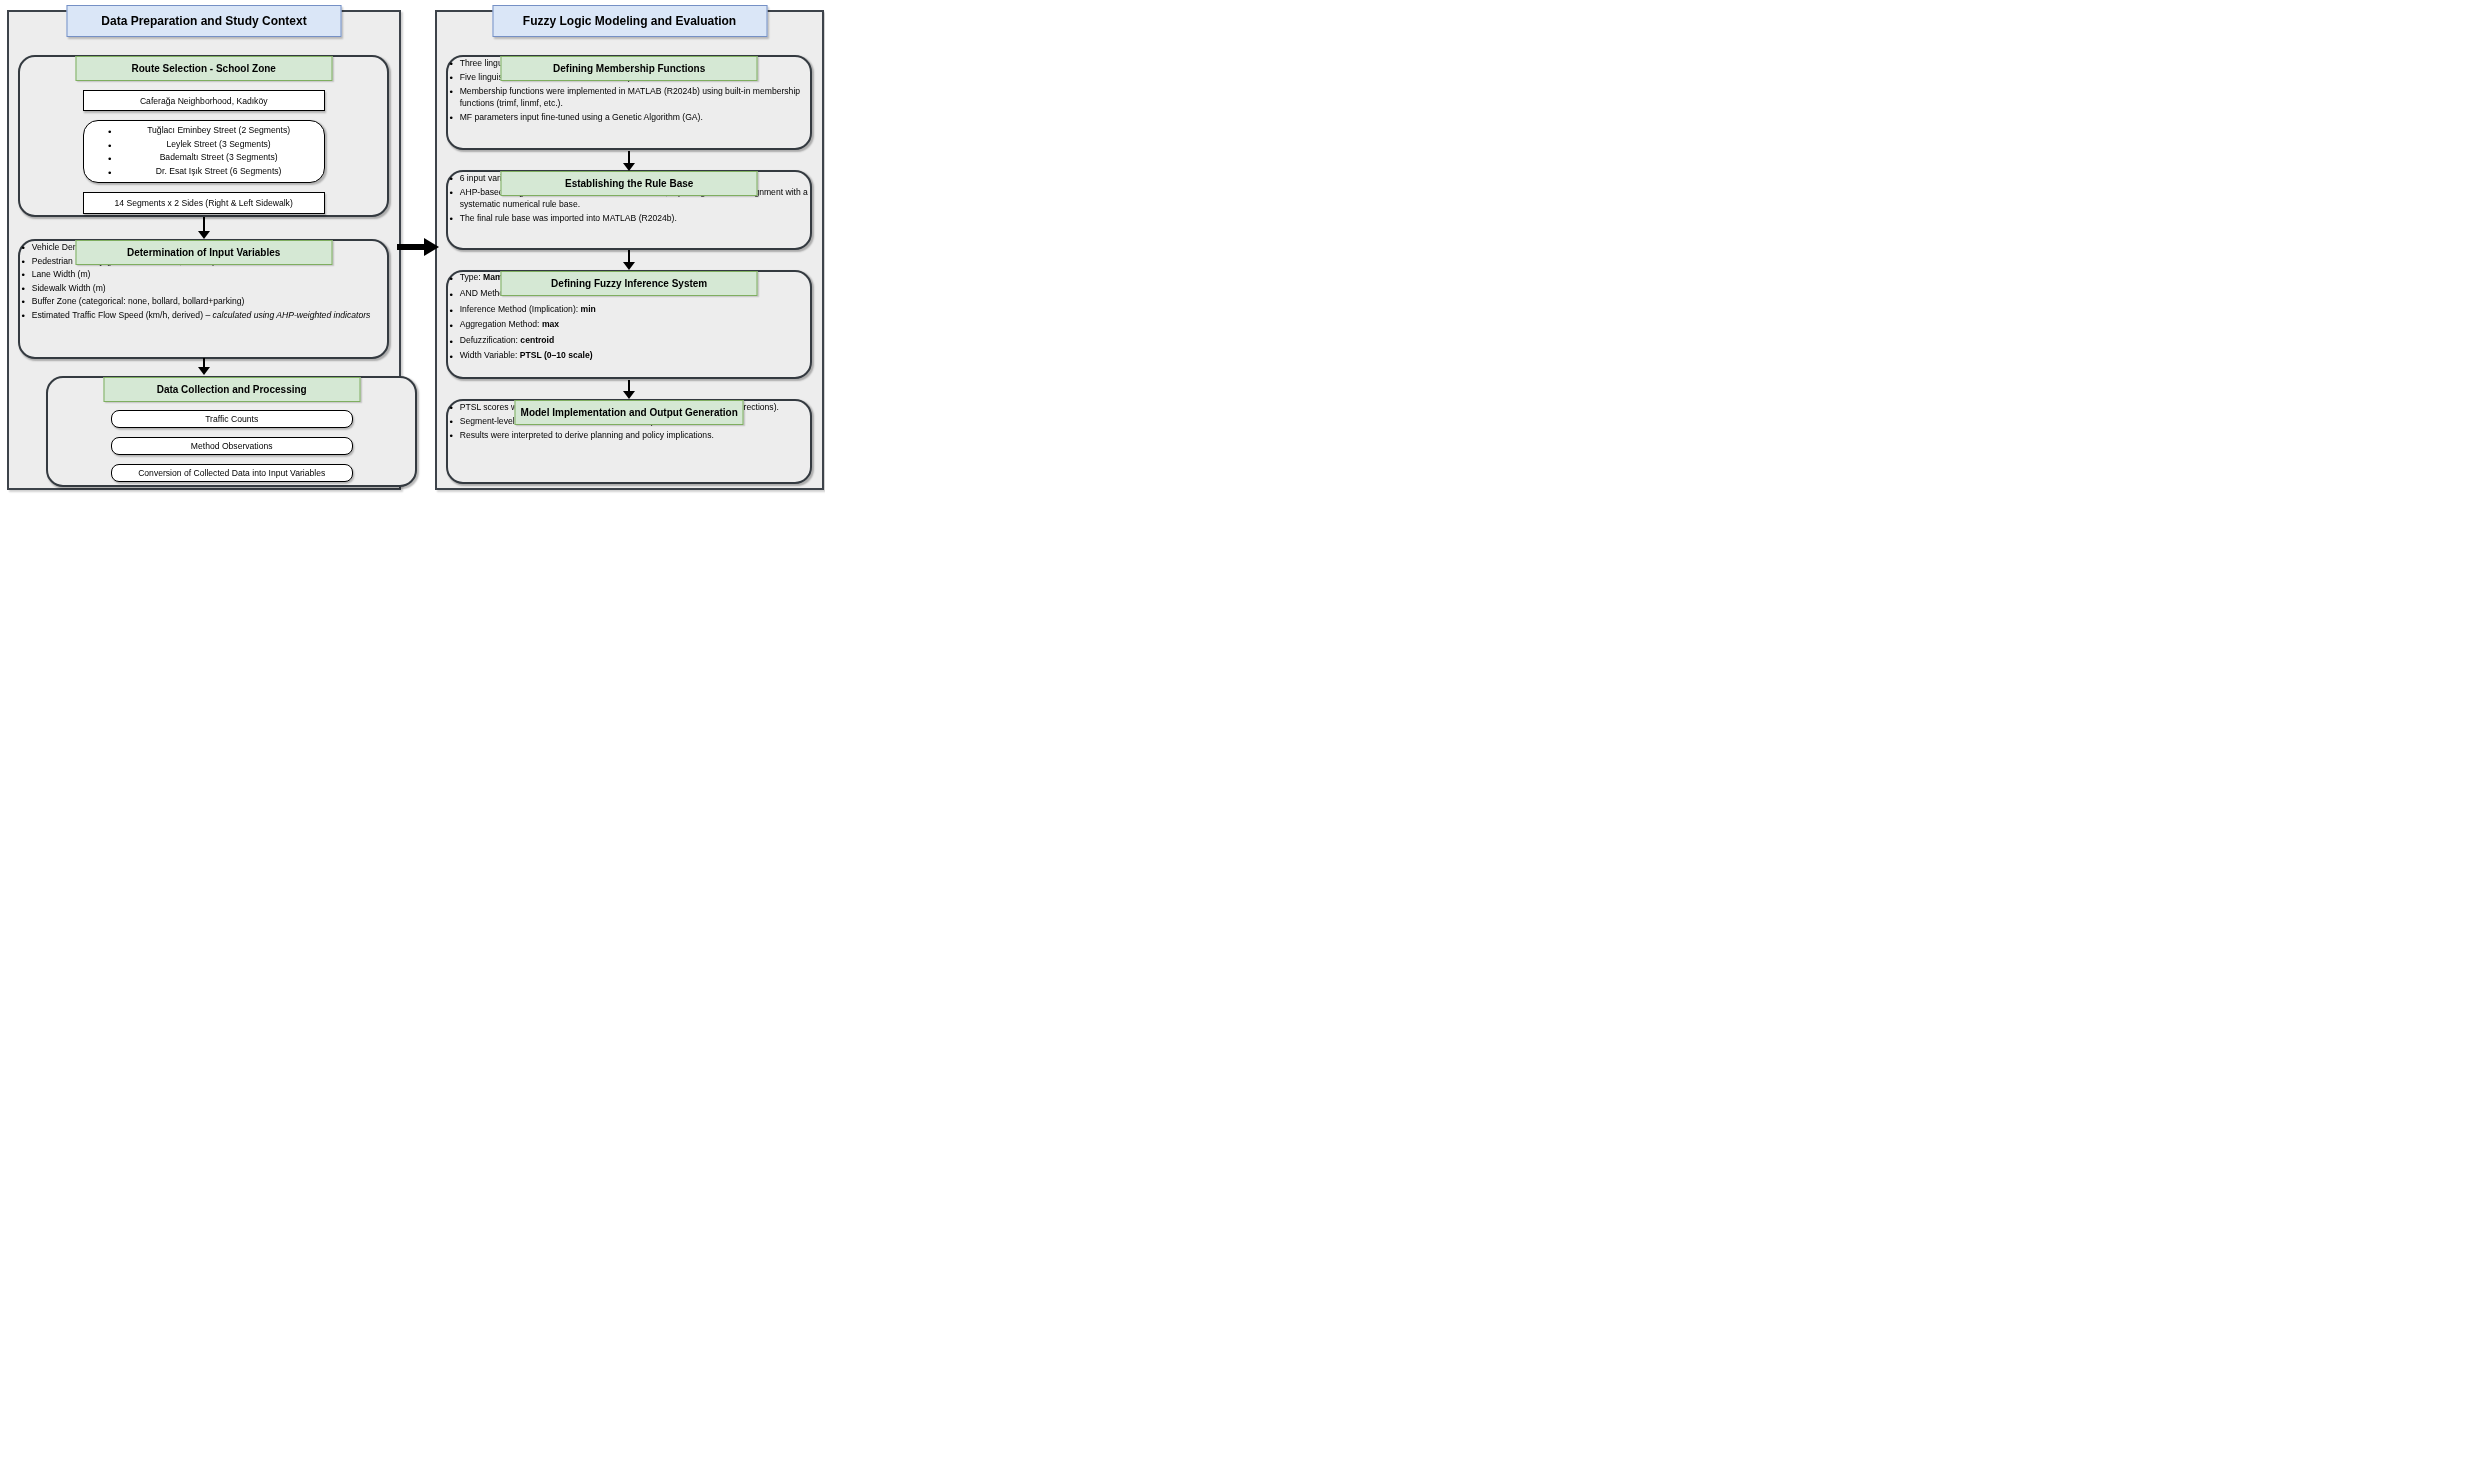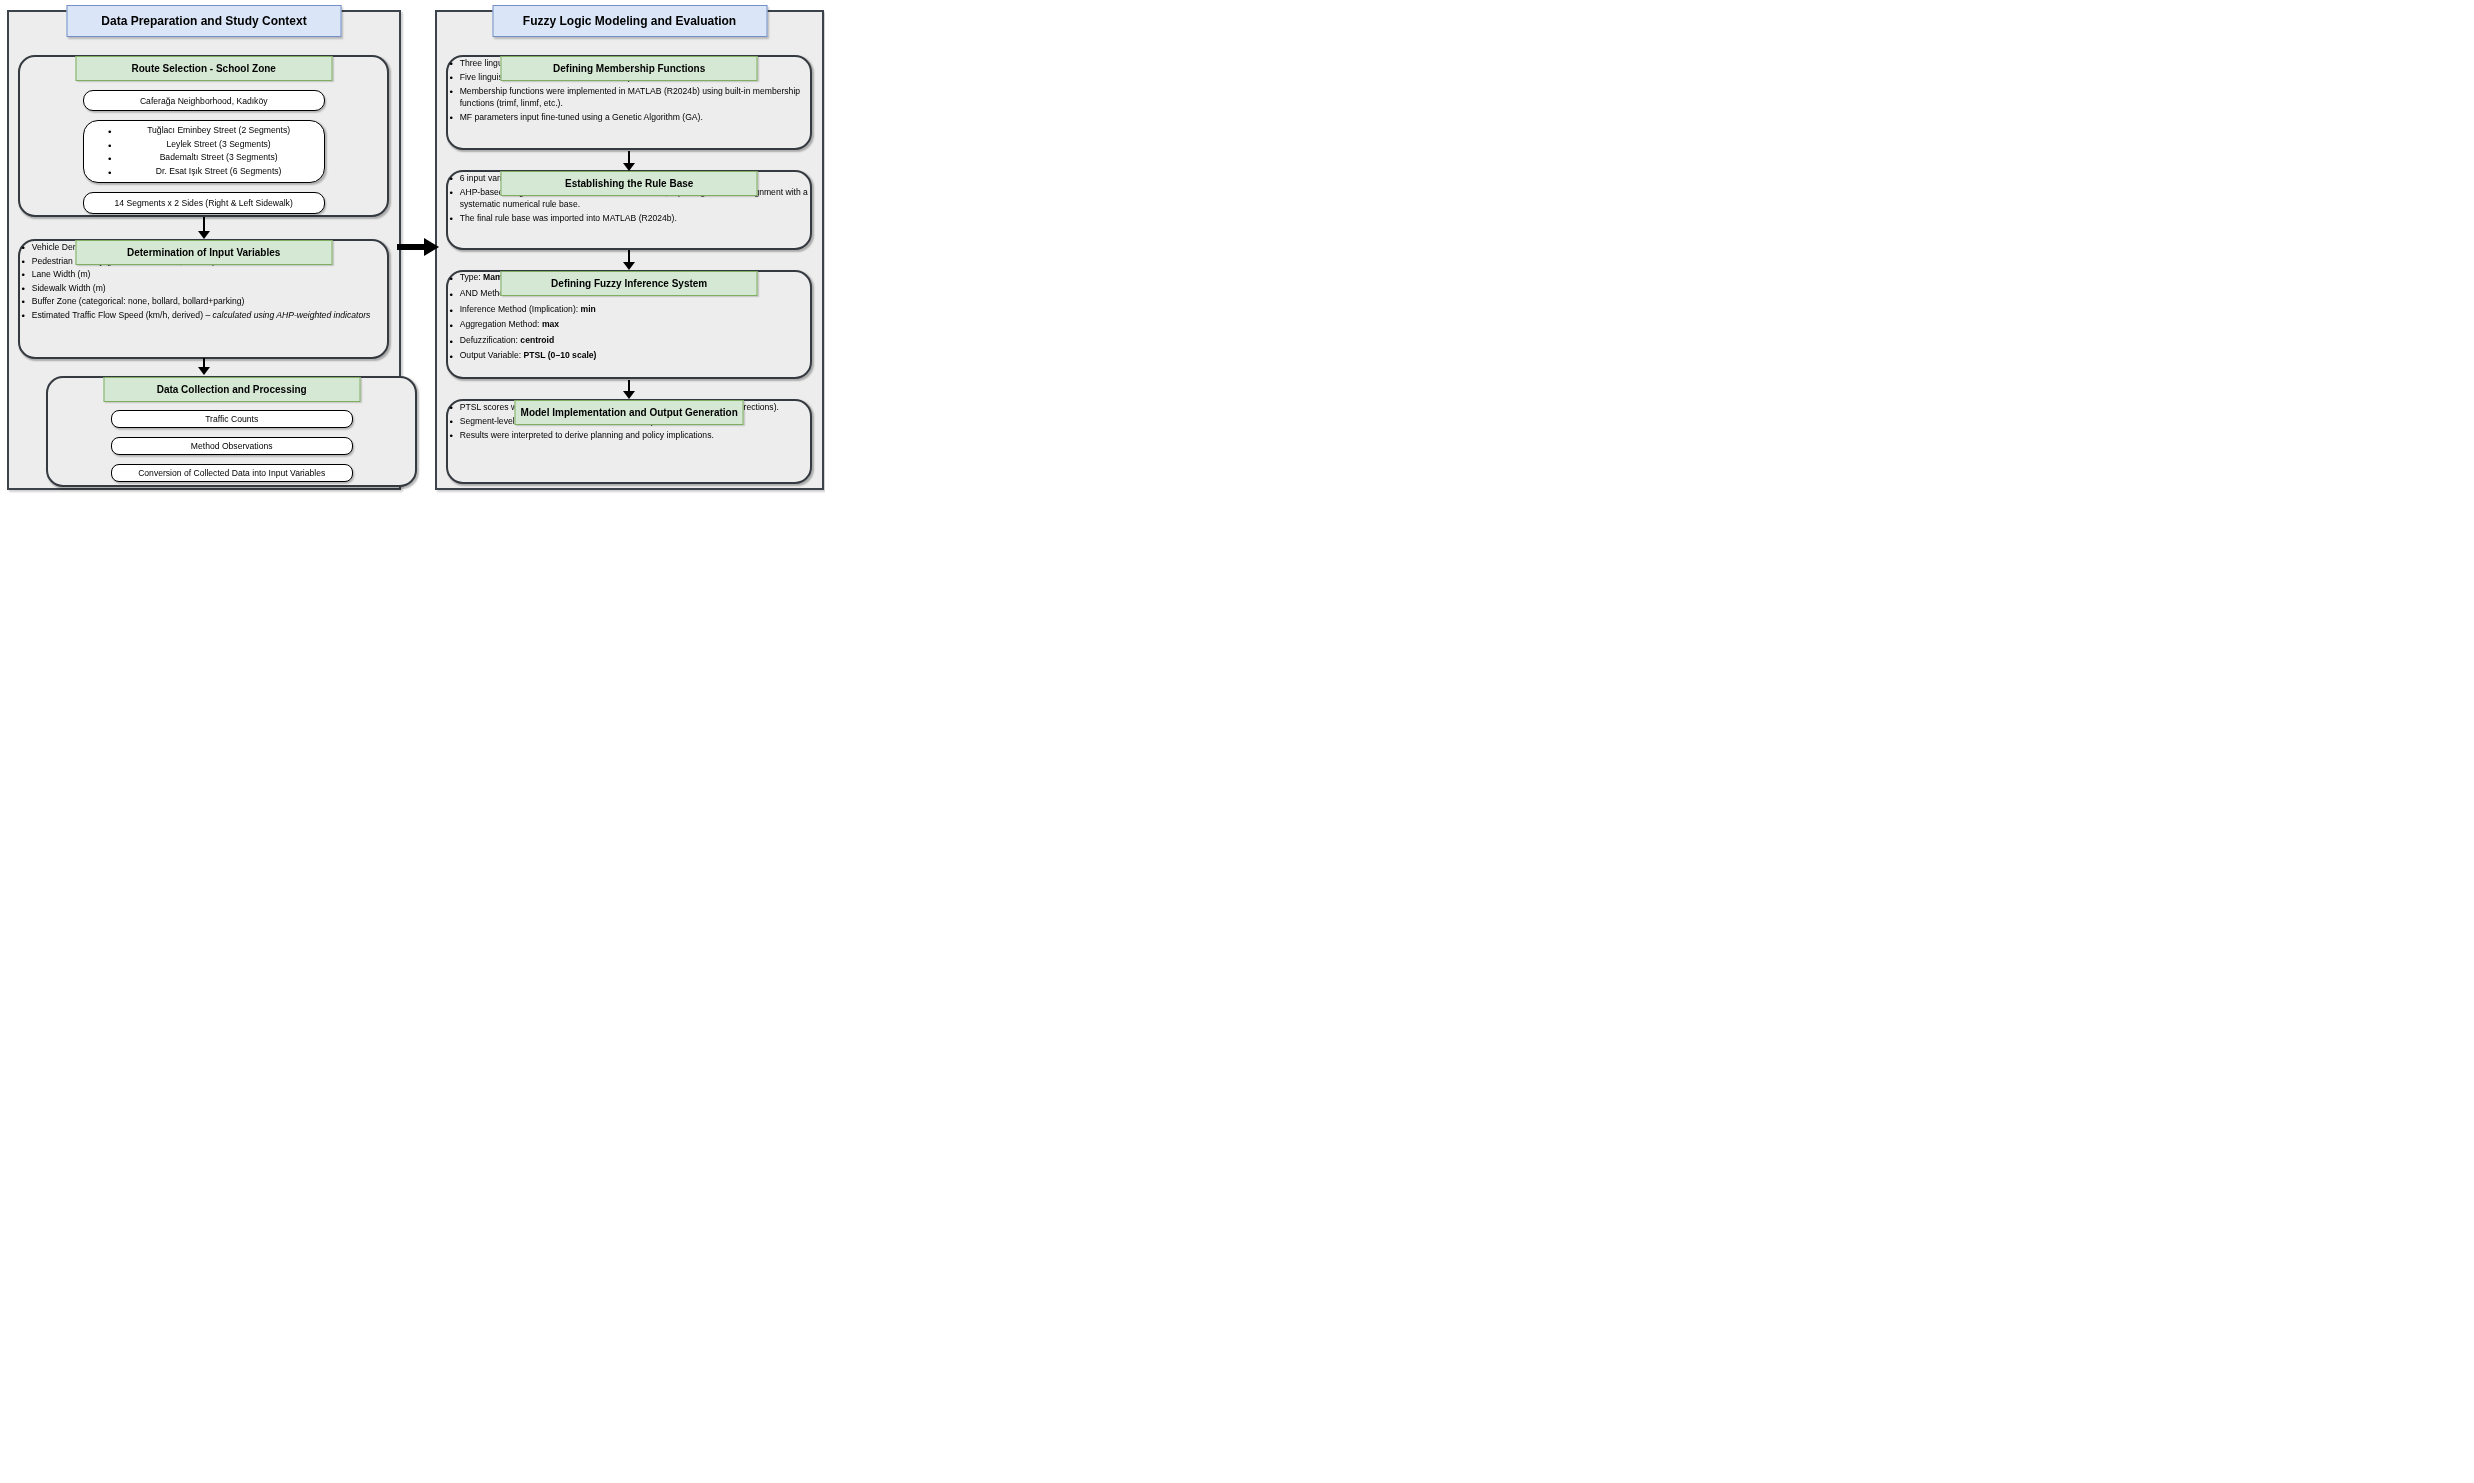--- a/index.html
+++ b/index.html
@@ -46,21 +46,21 @@
     box-shadow:1.2px 1.2px 1.2px rgba(0,0,0,0.18);
   }
 
   .white-box {
     width:242px; margin:0 auto; box-sizing:border-box;
     background:#ffffff; border:1.4px solid #000;
     display:flex; align-items:center; justify-content:center;
     font-size:8.6px; text-align:center;
     box-shadow:1.2px 1.7px 1.7px rgba(0,0,0,0.25);
   }
-  .box-simple { border-radius:10px; height:21px; }
+  .box-simple { border-radius:0; height:21px; }
   .box-small  { border-radius:8px; height:18px; }
   .box-streets {
     border-radius:15px; height:63px; display:block; text-align:center;
     padding:2.9px 4.6px 0 23px;
   }
 
   ul.bullets { margin:0; padding:0; list-style:none; }
   ul.bullets li { position:relative; padding-left:11.5px; font-size:8.6px; }
   ul.bullets li::before {
     content:"\2022"; position:absolute; left:1.2px; top:0;
@@ -199,21 +199,21 @@
     </div>
 
     <div class="section" style="top:258px; height:109px;">
       <div class="sec-header">Defining Fuzzy Inference System</div>
       <ul class="bullets rp-body fis-body">
         <li><span>Type: </span><span class="b">Mamdani</span></li>
         <li><span>AND Method: </span><span class="b">min</span></li>
         <li><span>Inference Method (Implication): </span><span class="b">min</span></li>
         <li><span>Aggregation Method: </span><span class="b">max</span></li>
         <li><span>Defuzzification: </span><span class="b">centroid</span></li>
-        <li><span>Output Variable: </span><span class="b">PTSL (0–10 scale)</span></li>
+        <li><span>Width Variable: </span><span class="b">PTSL (0–10 scale)</span></li>
       </ul>
     </div>
 
     <div class="v-arrow" style="left:185px; top:368px; height:19px;">
       <div class="shaft"></div>
       <div class="head"></div>
     </div>
 
     <div class="section" style="top:387px; height:85px;">
       <div class="sec-header" style="width:229px;">Model Implementation and Output Generation</div>

